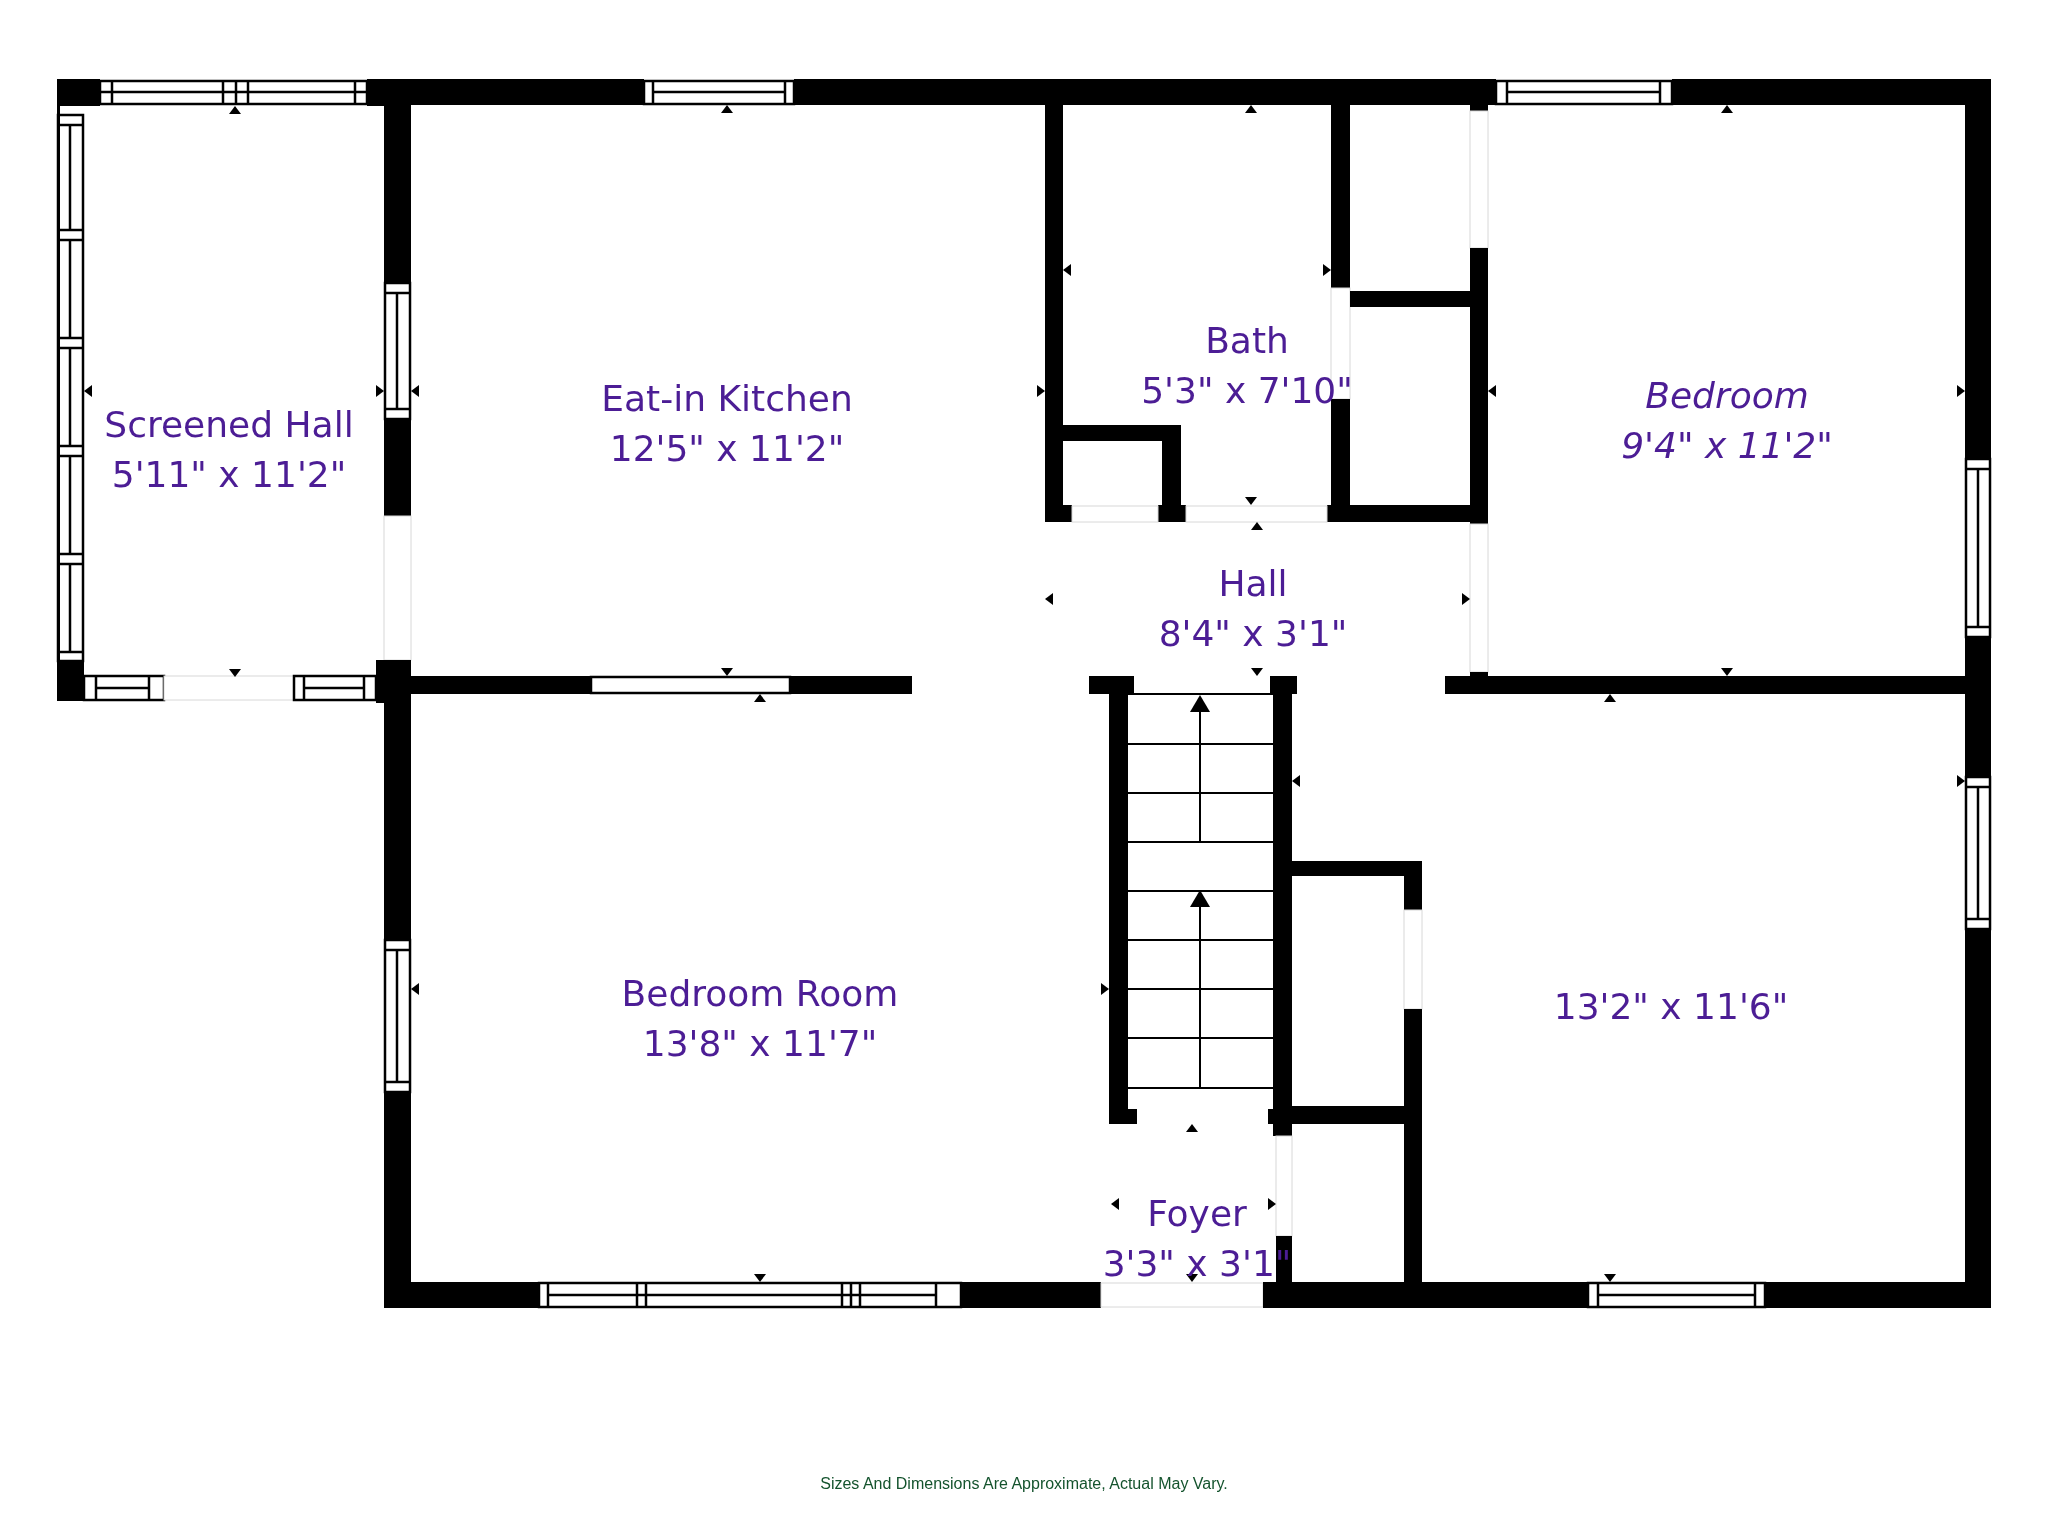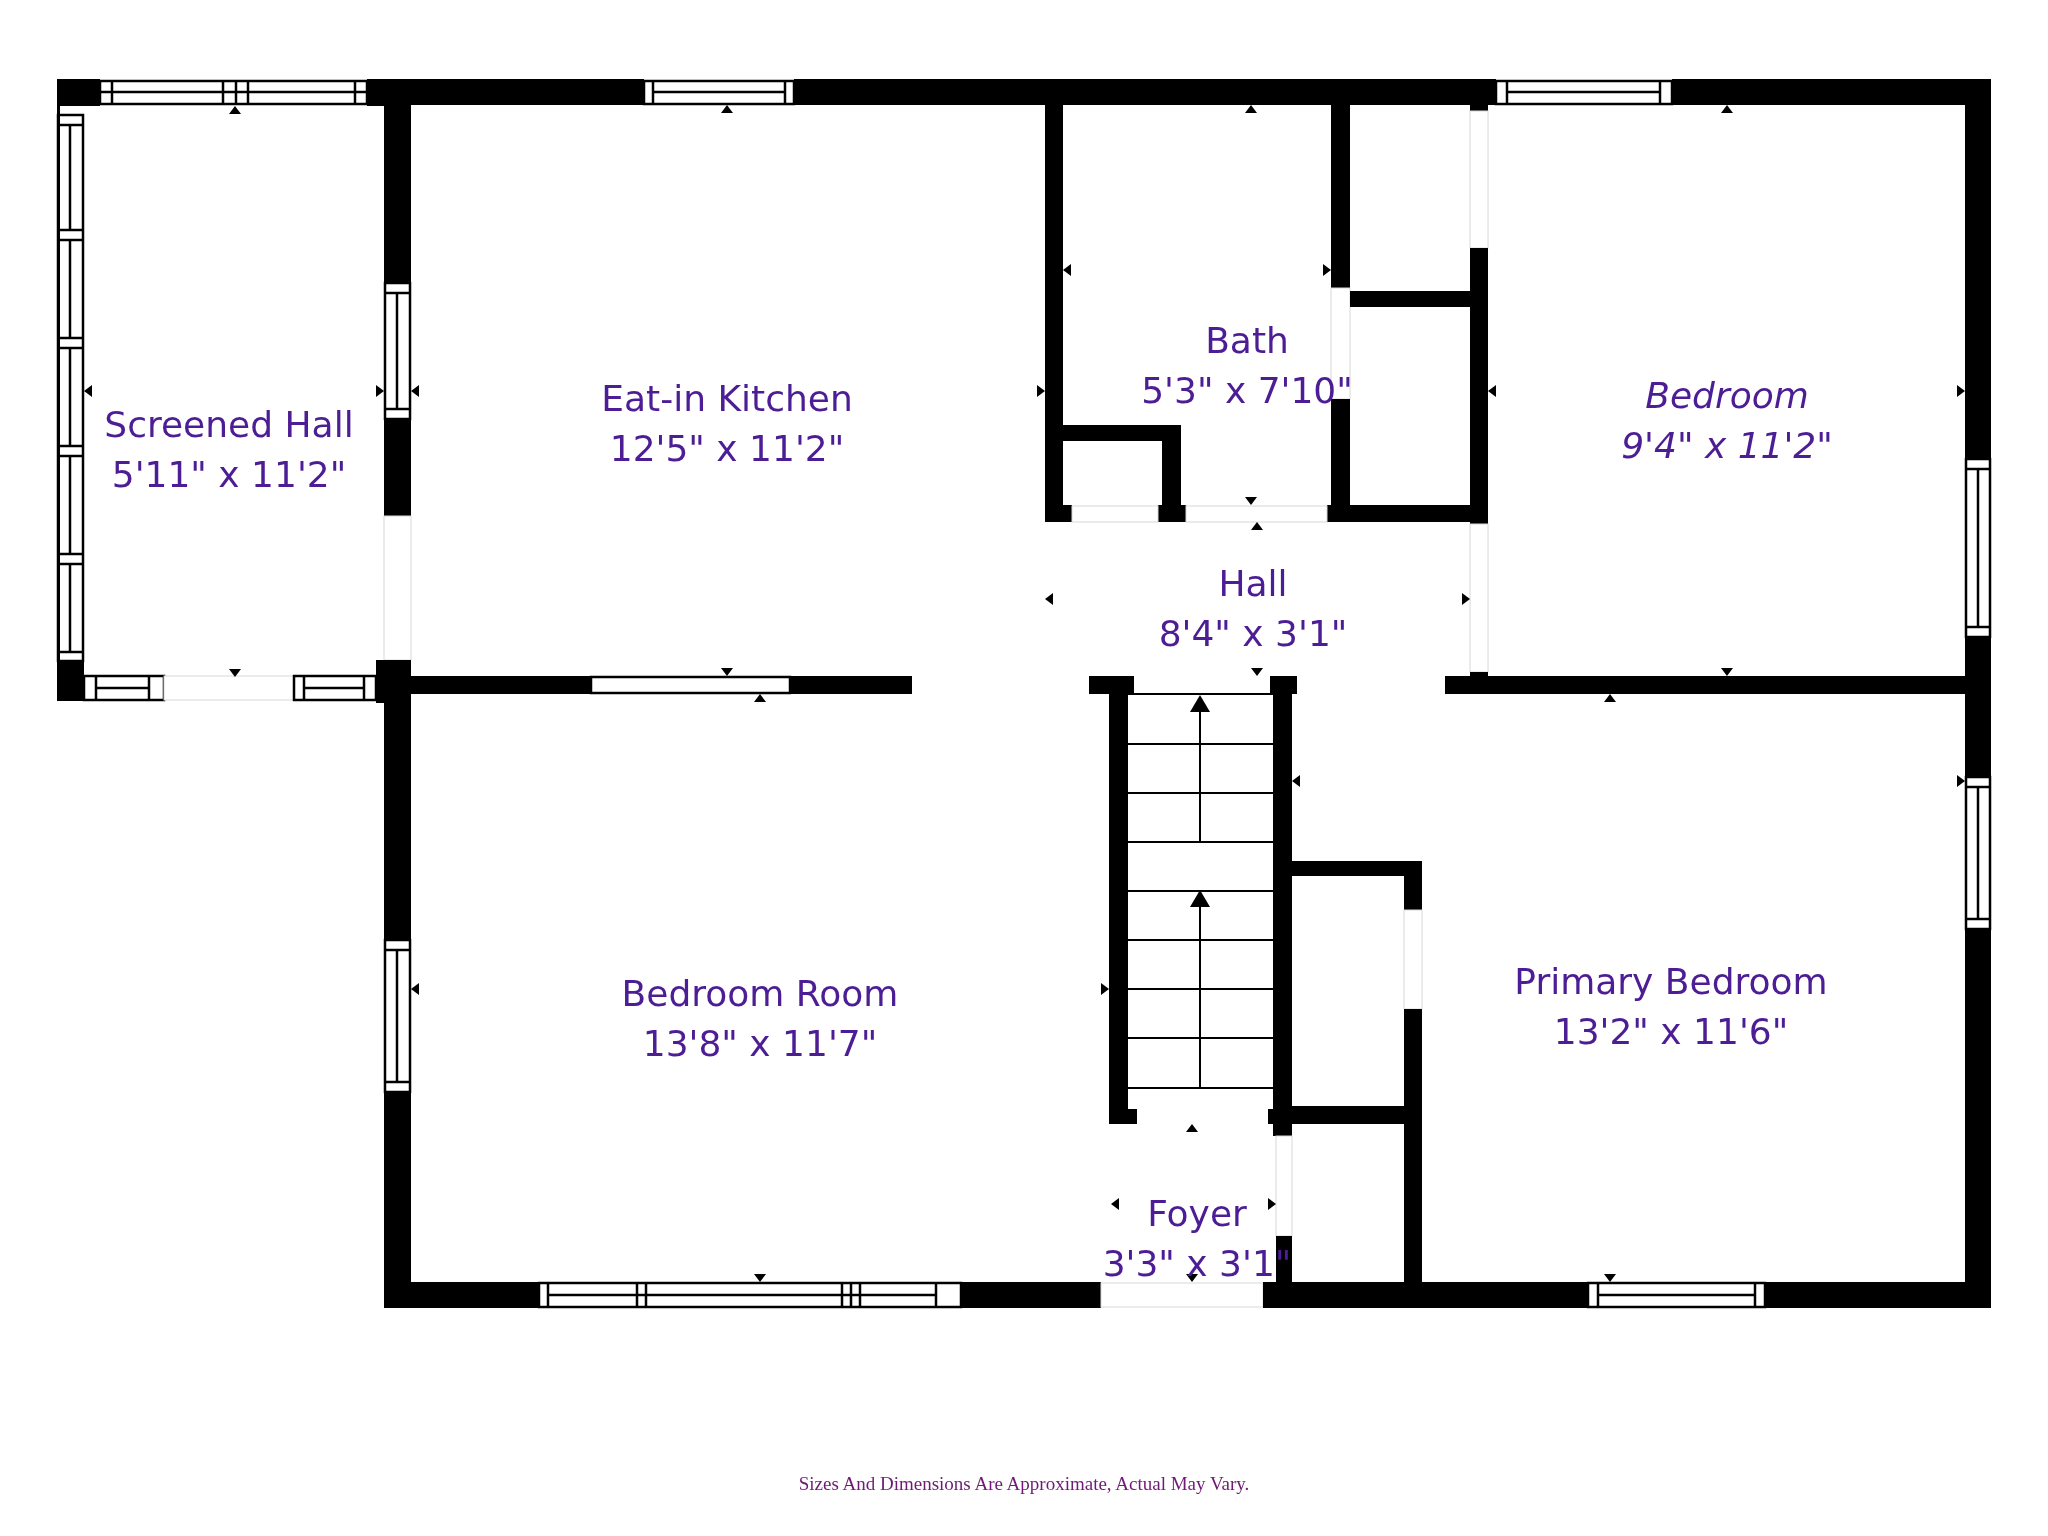--- a/index.html
+++ b/index.html
@@ -6,21 +6,21 @@
   body { width: 2048px; height: 1536px; position: relative; overflow: hidden; font-family: "DejaVu Sans", sans-serif; }
   #plan { position: absolute; left: 0; top: 0; width: 2048px; height: 1536px; }
   .wall { fill: #000000; }
   .win { fill: #ffffff; stroke: #000000; stroke-width: 2.5; }
   .winline { stroke: #000000; stroke-width: 2.5; fill: none; }
   .opening { fill: #ffffff; stroke: #d8d8d8; stroke-width: 1; }
   .tick { fill: #000000; }
   .stairline { stroke: #000000; stroke-width: 2; fill: none; }
   .label { position: absolute; transform: translate(-50%, -50%); text-align: center; color: #4c1d95; font-family: "DejaVu Sans", sans-serif; white-space: nowrap; line-height: 1.4; }
   .label .name, .label .dims { display: block; font-size: 36px; }
-  .footer { position: absolute; left: 1024px; top: 1484px; transform: translate(-50%, -50%); font-family: Liberation Serif, serif; font-size: 19px; color: #701a75; white-space: nowrap; }
+  .footer { position: absolute; left: 1024px; top: 1484px; transform: translate(-50%, -50%); font-family: Liberation Sans, sans-serif; font-size: 16px; color: #14532d; white-space: nowrap; }
 </style>
 </head>
 <body>
 
 <svg id="plan" viewBox="0 0 2048 1536" xmlns="http://www.w3.org/2000/svg">
 
   <g>
 
     <rect class="wall" x="57" y="79" width="27" height="27"></rect>
     <rect class="wall" x="57" y="662" width="27" height="39"></rect>
@@ -254,21 +254,20 @@
 </div>
 <div class="label" style="left:1253px; top:609px;">
   <span class="name">Hall</span>
   <span class="dims">8'4" x 3'1"</span>
 </div>
 <div class="label" style="left:760px; top:1019px;">
   <span class="name">Bedroom Room</span>
   <span class="dims">13'8" x 11'7"</span>
 </div>
 <div class="label" style="left:1671px; top:1007px;">
-  <span class="name">Primary Bedroom</span>
   <span class="dims">13'2" x 11'6"</span>
 </div>
 <div class="label" style="left:1197px; top:1205px;margin-top:34px;">
   <span class="name">Foyer</span>
   <span class="dims">3'3" x 3'1"</span>
 </div>
 
 <div class="footer">Sizes And Dimensions Are Approximate, Actual May Vary.</div>
 
 </body></html>

